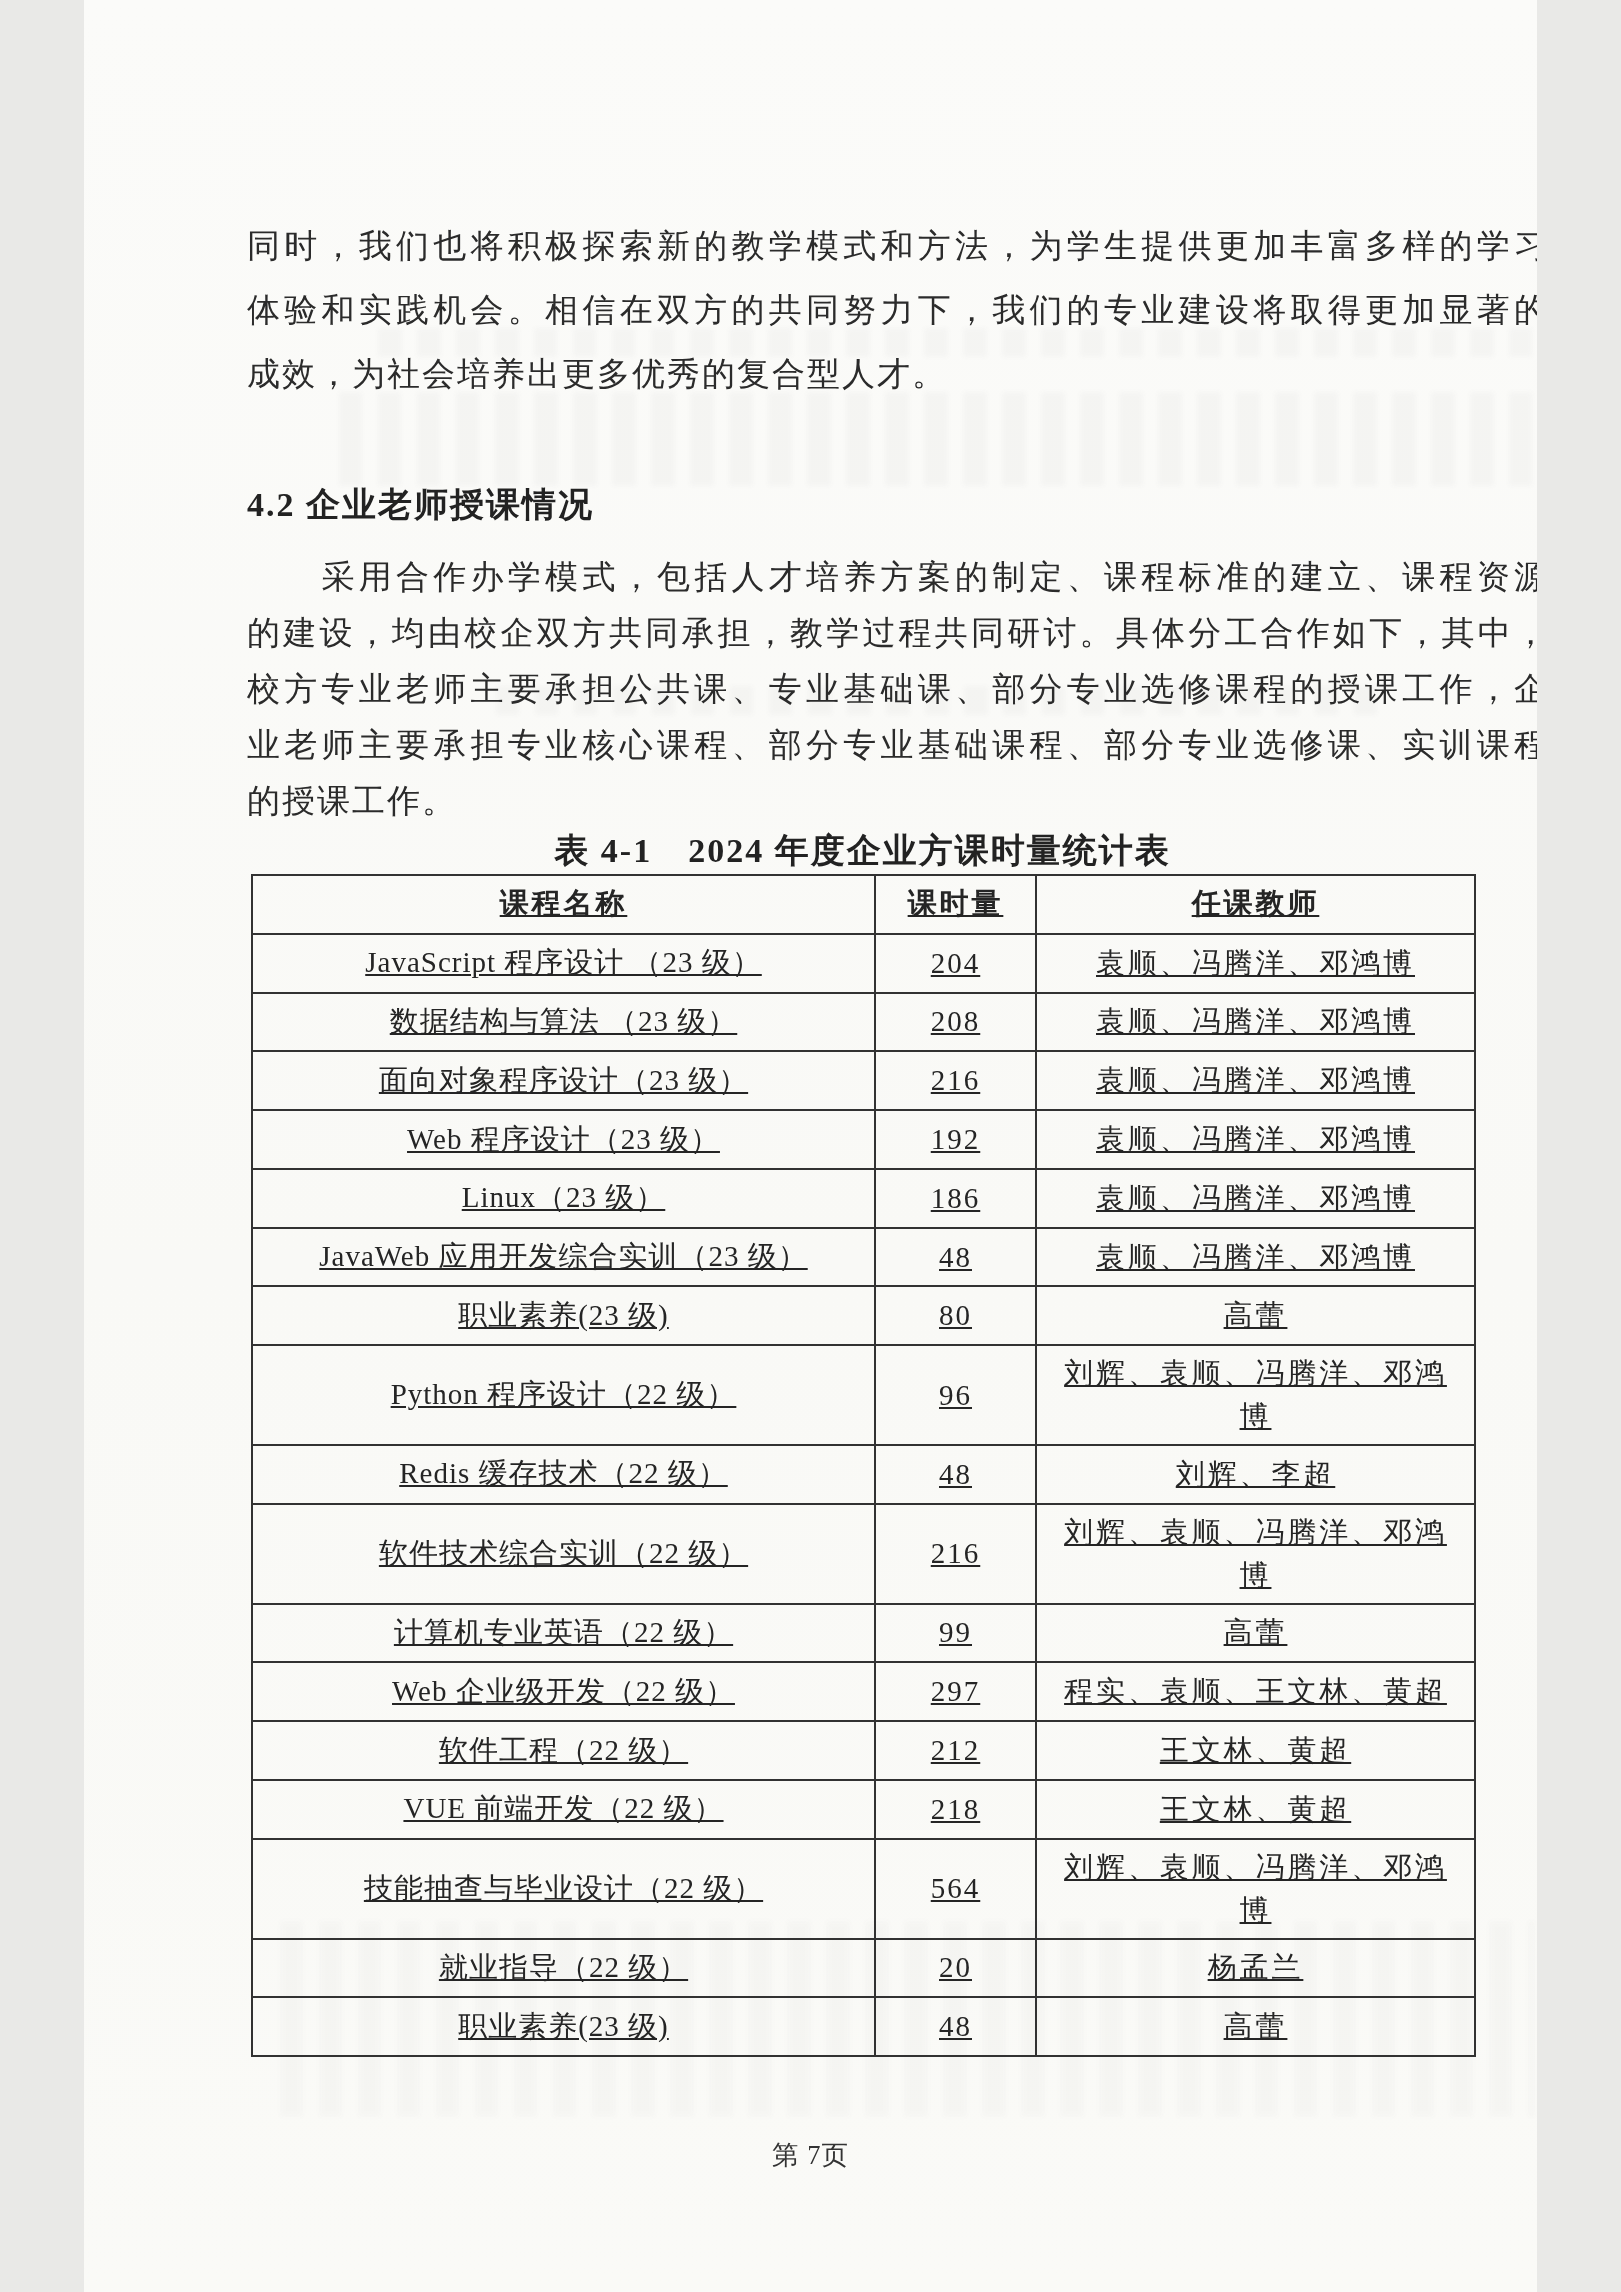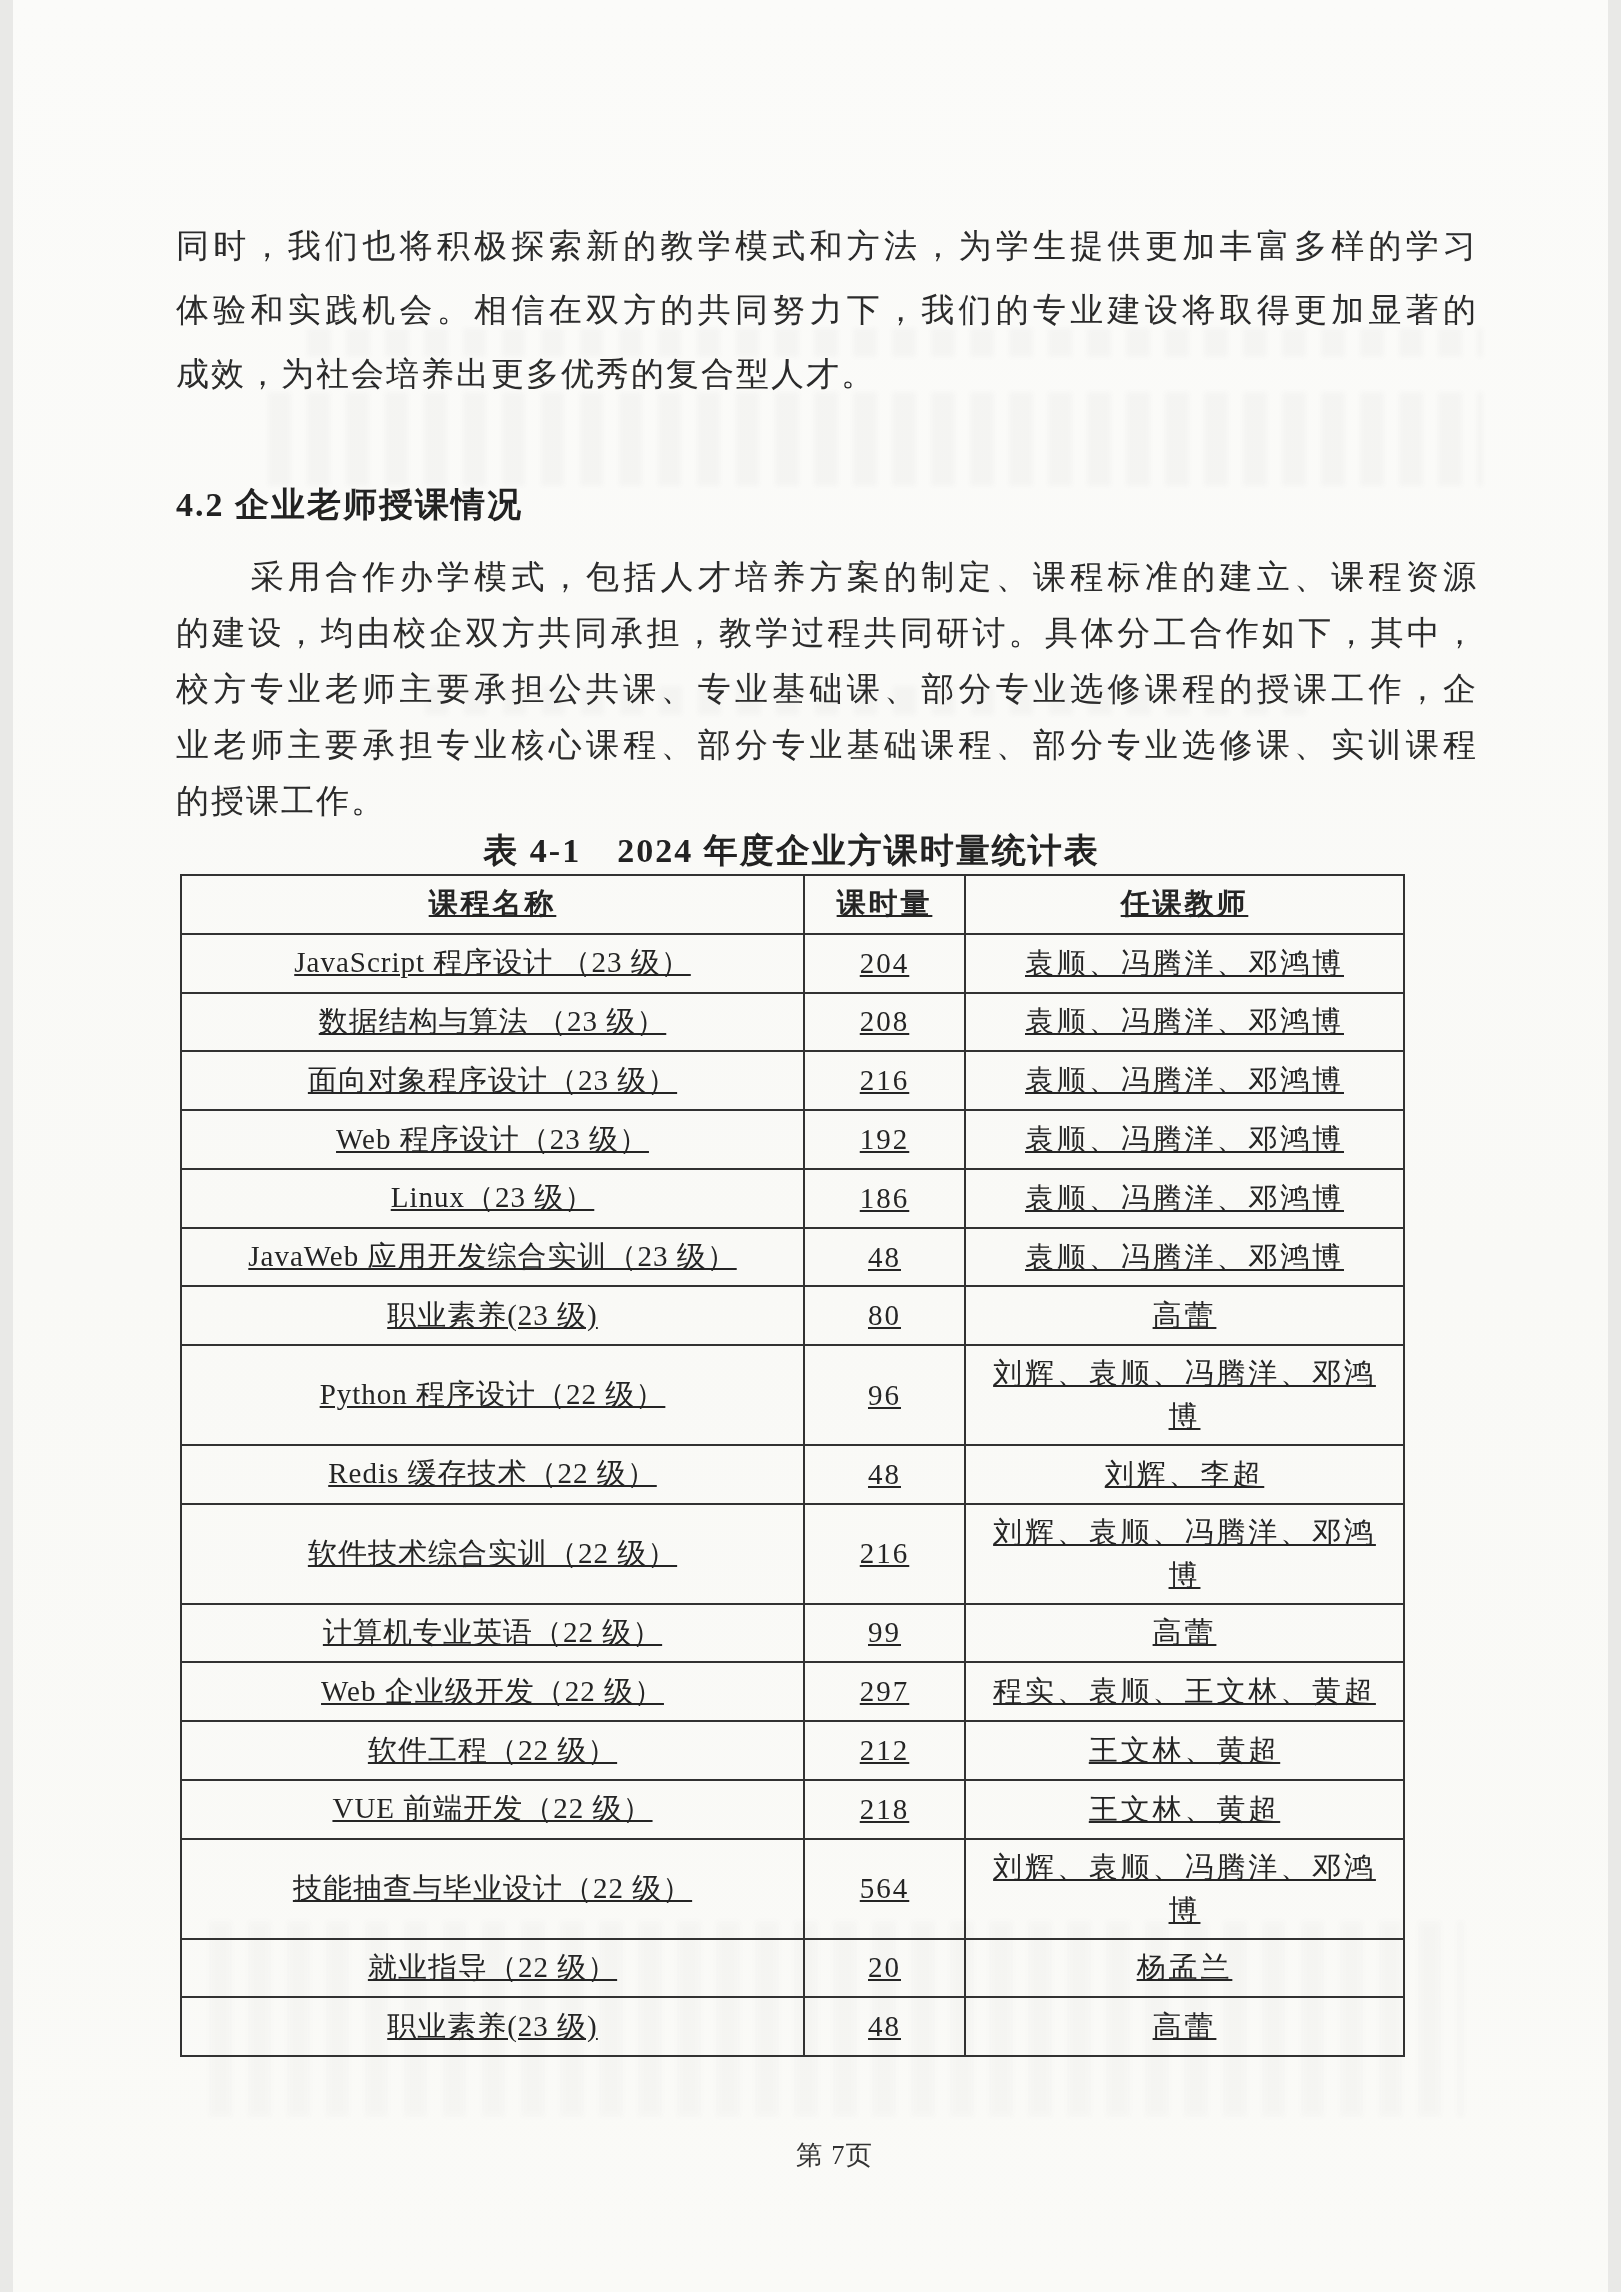--- a/index.html
+++ b/index.html
@@ -2,21 +2,21 @@
 <html lang="zh"><head>
 <meta charset="utf-8">
 <style>
   html,body { margin:0; padding:0; }
   body {
     font-family: "Liberation Serif", "DejaVu Serif", serif;
     background:#e9e9e7;
   }
   .page {
     position:relative;
-    width:1595px; height:2293px;
+    width:1453px; height:2293px;
     margin:0 auto;
     background:linear-gradient(180deg,#fbfbf9 0%, #f9f9f6 55%, #fafaf7 100%);
     color:#262626;
     overflow:hidden;
   }
   
   .ghost {
     position:absolute;
     background:repeating-linear-gradient(90deg, rgba(90,90,95,.5) 0 23.5px, rgba(90,90,95,0) 23.5px 39px);
     opacity:.07;
@@ -61,21 +61,21 @@
     padding:5.9px 11.8px;
     height:45px;               
     letter-spacing:2px;
     font-weight:400;
   }
   .stats-table th { font-weight:700; letter-spacing:2.9px; }
   .stats-table td.c-teachers { line-height:43px; letter-spacing:2.9px; }
   .stats-table td.c-course  { letter-spacing:1px;margin-left:24px; }
   .footer {
     position:absolute; left:0; top:2137px; width:100%;
-    text-align:center; font-size:26.5px; color:#333; letter-spacing:1px;padding-left:24px;
+    text-align:center; font-size:26.5px; color:#333; letter-spacing:1px;
   }
 </style>
 </head>
 <body>
 
 <div class="page">
 
   <div class="ghost" style="left:294px; top:328px; width:1176px; height:29px;"></div>
   <div class="ghost" style="left:255px; top:392px; width:1215px; height:94px;"></div>
   <div class="ghost" style="left:412px; top:686px; width:882px; height:29px;"></div>

